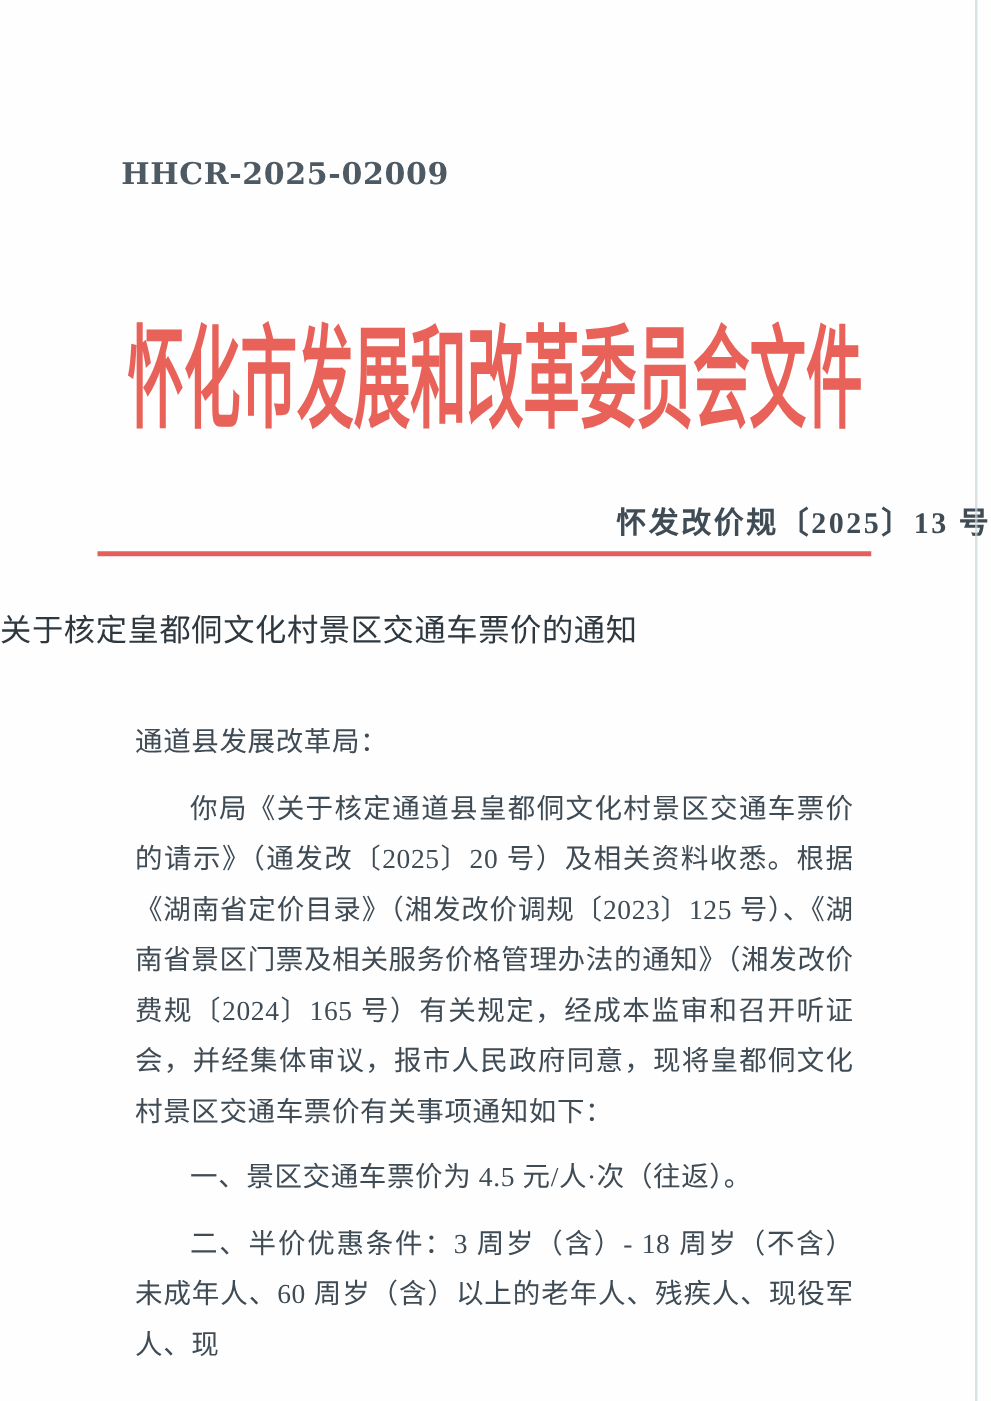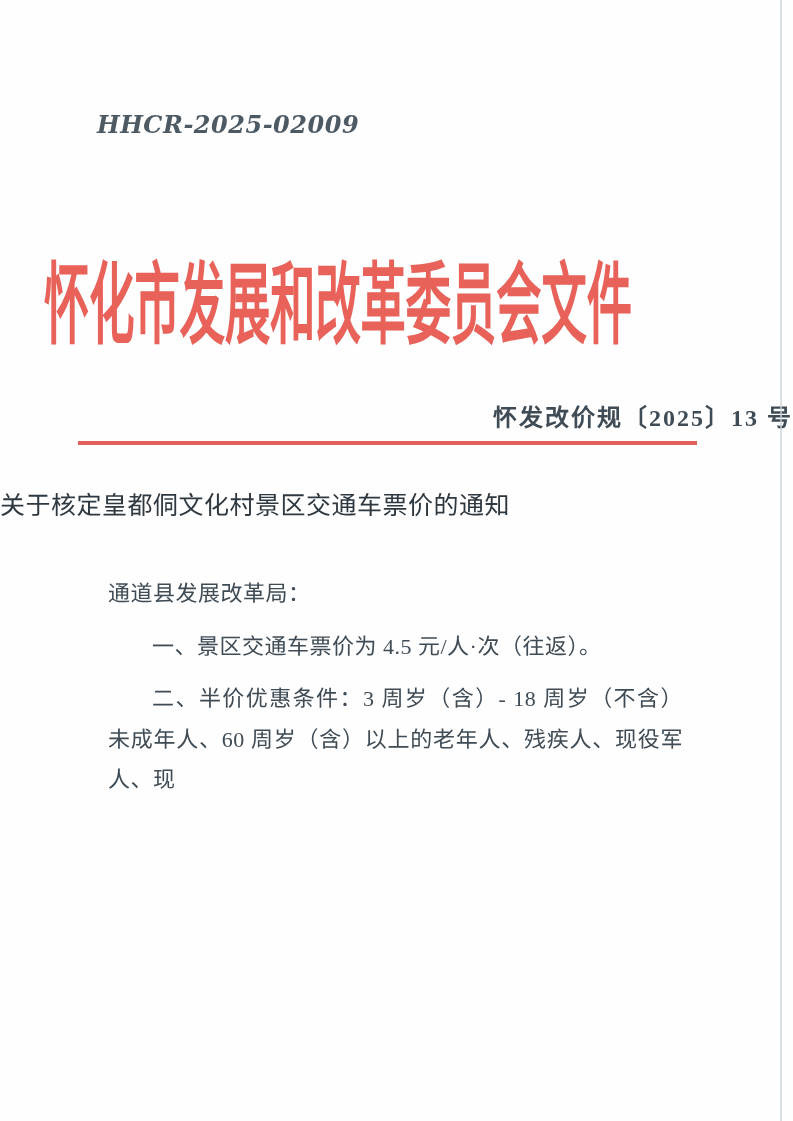--- a/index.html
+++ b/index.html
@@ -17,34 +17,34 @@
     position: relative;
     width: 793px;
     height: 1121px;
     background: var(--page-bg);
     font-family: "Liberation Serif", "DejaVu Serif", serif;
     overflow: hidden;
   }
   .doc-code {
     position: absolute;
     left: 97px;
-    top: 110px;
+    top: 124px;
     font-family: "DejaVu Serif", "Liberation Serif", serif;
     font-size: 24px;
     font-weight: bold;
     letter-spacing: 0.5px;
     color: var(--code-ink);
-    font-style: italic;
   }
   .banner-wrap {
     position: absolute;
     left: 0;
     top: 262px;
     width: 100%;
     display: flex;
+    justify-content: center;
   }
   .banner-title {
     display: inline-block;
     font-size: 52px;
     line-height: 52px;
     font-weight: bold;
     color: var(--banner-red);
     white-space: nowrap;
     letter-spacing: 0px;
     transform: scale(0.87, 1.72);
@@ -116,19 +116,20 @@
   </div>
 
   <div class="doc-number">怀发改价规〔2025〕13 号</div>
 
   <div class="red-divider"></div>
 
   <div class="doc-title">关于核定皇都侗文化村景区交通车票价的通知</div>
 
   <div class="doc-body">
     <p>通道县发展改革局：</p>
+    <p class="indent">你局《关于核定通道县皇都侗文化村景区交通车票价的请示》（通发改〔2025〕20 号）及相关资料收悉。根据《湖南省定价目录》（湘发改价调规〔2023〕125 号）、《湖南省景区门票及相关服务价格管理办法的通知》（湘发改价费规〔2024〕165 号）有关规定，经成本监审和召开听证会，并经集体审议，报市人民政府同意，现将皇都侗文化村景区交通车票价有关事项通知如下：</p>
     <p class="indent">一、景区交通车票价为 4.5 元/人·次（往返）。</p>
     <p class="indent">二、半价优惠条件：3 周岁（含）- 18 周岁（不含）未成年人、60 周岁（含）以上的老年人、残疾人、现役军人、现</p>
   </div>
 
   <div class="scan-edge"></div>
 
 </div>
 
 </body></html>

